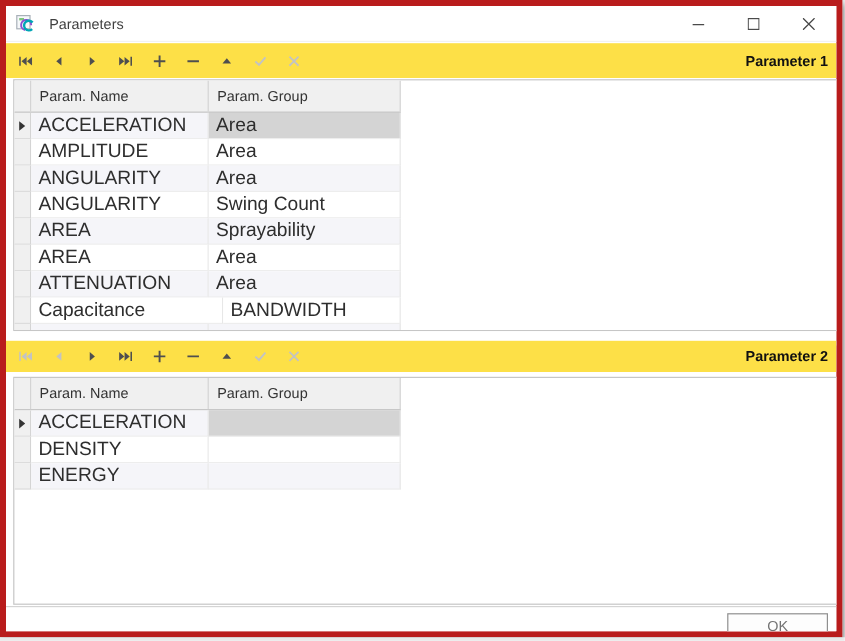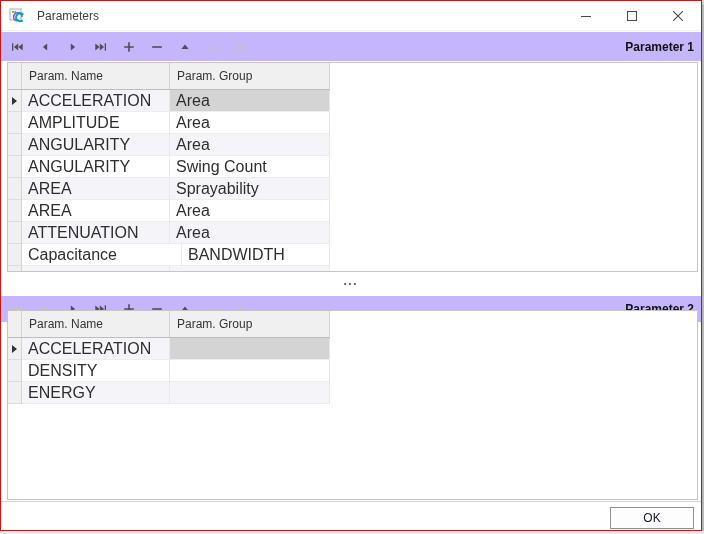--- a/index.html
+++ b/index.html
@@ -1,31 +1,31 @@
 <!DOCTYPE html>
 <html><head>
 <meta charset="utf-8">
 <style>
   html,body{margin:0;padding:0;background:#e9e9e9;}
   *{box-sizing:border-box;}
   .window{
     position:relative;width:702px;height:531px;background:#fff;
-    border:1px solid #b91c1c;box-shadow:2px 3px 5px rgba(0,0,0,.35);
+    border:5px solid #b91c1c;box-shadow:2px 3px 5px rgba(0,0,0,.35);
     font-family:"Liberation Sans",sans-serif;overflow:hidden;
   }
   
   .titlebar{position:absolute;top:0;left:0;right:0;height:30px;background:#fff;border-bottom:1px solid #f2f2f2;}
   .app-icon{position:absolute;left:8px;top:7px;width:16px;height:16px;}
   .title{position:absolute;left:36px;top:0;line-height:30px;font-size:12px;color:#3f3f3f;}
   .win-controls{position:absolute;right:0;top:0;height:30px;display:flex;}
   .win-btn{width:46px;height:30px;display:flex;align-items:center;justify-content:center;color:#4a4a4a;cursor:default;}
   
-  .toolbar{position:absolute;left:0;right:0;display:flex;align-items:center;background:#c4b5fd;justify-content:space-between;}
+  .toolbar{position:absolute;left:0;right:0;display:flex;align-items:center;background:#fde047;justify-content:space-between;}
   .t1{top:31px;height:29px;}
-  .t2{top:295px;height:26px;}
+  .t2{top:279px;height:26px;}
   .btns{display:flex;align-items:center;padding-left:4px;}
   .tb-btn{width:24px;height:20px;display:flex;align-items:center;justify-content:center;margin-right:4px;color:#4f4f4f;}
   .tb-btn.disabled{color:#c3c3c3;}
   .panel-label{margin-left:auto;padding-right:7px;font-weight:bold;font-size:12px;color:#111;}
   
   .grid{position:absolute;left:6px;width:691px;border:1px solid #c6c6c6;background:#fff;overflow:hidden;}
   .g1{top:61px;height:210px;}
   .g2{top:309px;height:190px;}
   .grid-header{display:flex;width:322px;height:27px;background:#f0f0f0;border-bottom:1px solid #bdbdbd;justify-content:center;}
   .hcell{border-right:1px solid #d4d4d4;font-size:12px;color:#333;padding-left:7px;line-height:26px;white-space:nowrap;overflow:hidden;}
@@ -44,21 +44,21 @@
   .tail{display:flex;width:322px;height:5px;}
   .tail .ti{width:14px;background:#f0f0f0;border-right:1px solid #d4d4d4;}
   .tail .tn{width:148px;background:#f5f5f9;border-right:1px solid #e7e7e7;}
   .tail .tg{width:160px;background:#f5f5f9;border-right:1px solid #e7e7e7;}
   
   .splitter{position:absolute;left:0;right:0;top:271px;height:12px;text-align:center;background:#fff;cursor:row-resize;}
   .dots{display:inline-block;font-size:8px;letter-spacing:2px;color:#555;line-height:12px;}
   
   .footer{position:absolute;left:0;right:0;top:500px;height:30px;background:#fff;border-top:1px solid #d4d4d4;}
   .ok{position:absolute;right:7px;top:5px;width:84px;height:22px;border:1px solid #8f8f8f;background:#fdfdfd;
-      font-size:12px;color:#0f172a;font-family:"Liberation Sans",sans-serif;border-radius:0;padding:0;}
+      font-size:12px;color:#737373;font-family:"Liberation Sans",sans-serif;border-radius:0;padding:0;}
   svg{display:block;}
 </style>
 </head>
 <body>
 
 <div class="window">
 
   <div class="titlebar">
     <span class="app-icon">
       <svg width="16" height="16" viewBox="0 0 16 16">

